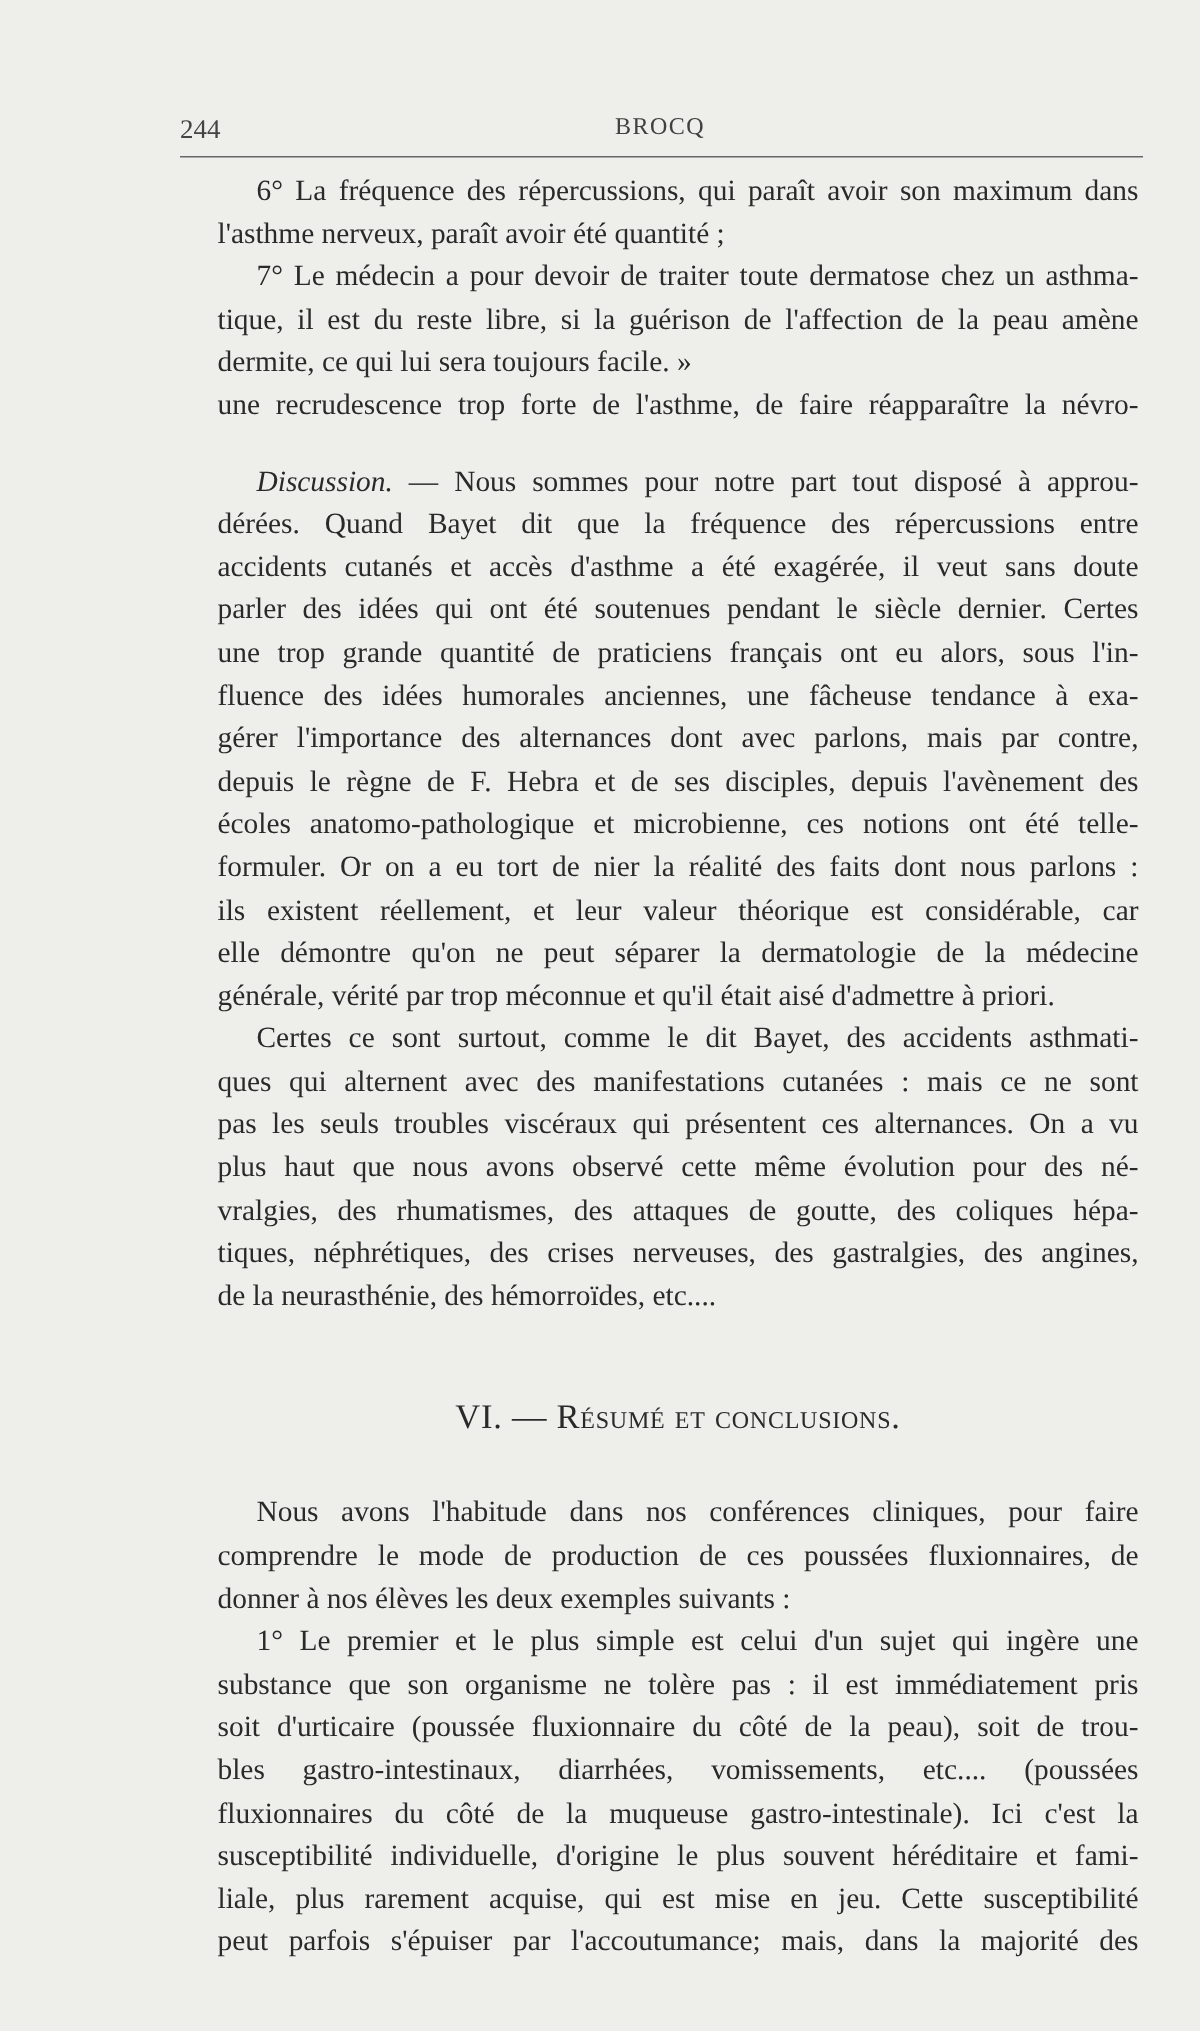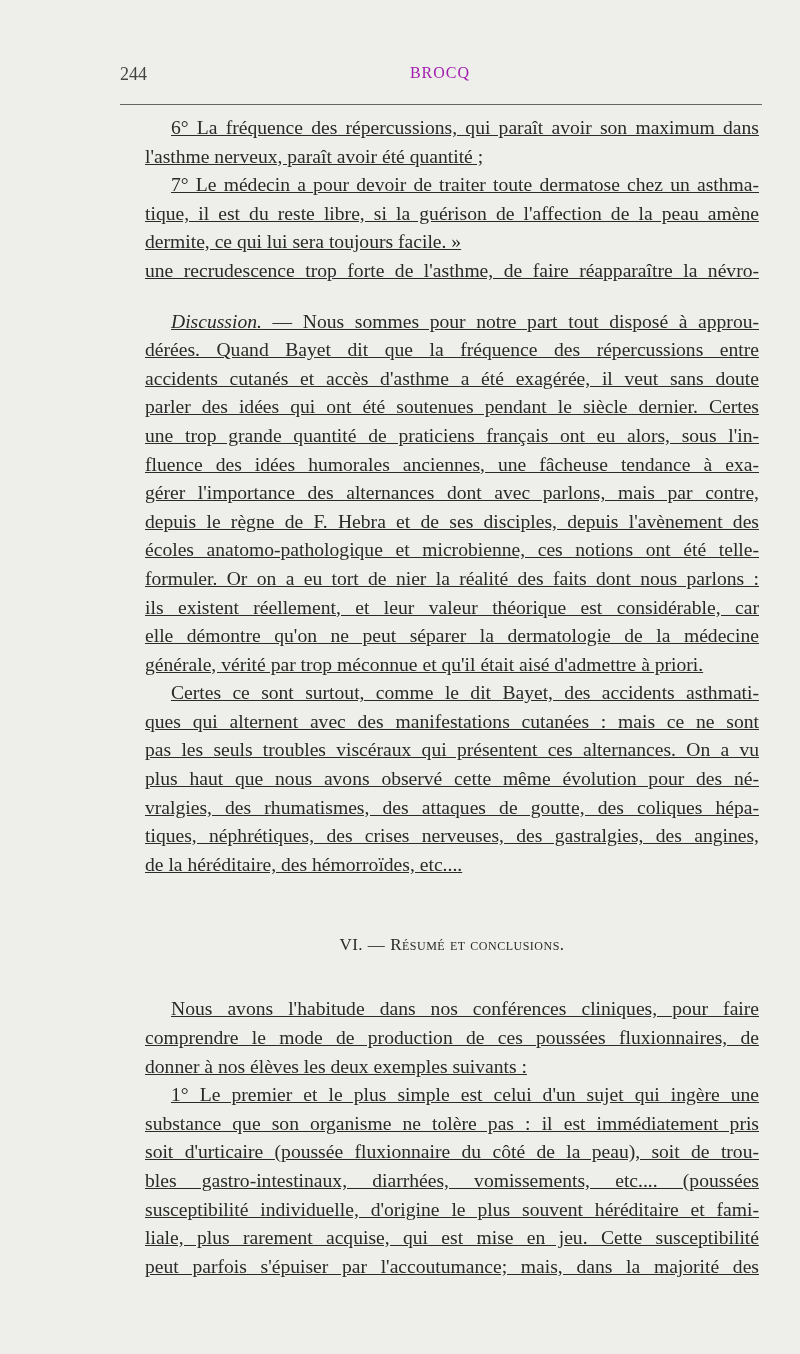--- a/index.html
+++ b/index.html
@@ -3,30 +3,30 @@
 <meta charset="utf-8">
 <style>
   html, body { margin: 0; padding: 0; }
   body {
     width: 800px; height: 1354px; overflow: hidden;
     background: #eeeeea;
     font-family: "Liberation Serif", "DejaVu Serif", serif;
     color: #2a2a2a;
   }
   .page { position: relative; width: 800px; height: 1354px; }
-  .header { position: absolute; top: 58px; left: 120px; width: 640px; height: 30px; }
+  .header { position: absolute; top: 70px; left: 120px; width: 640px; height: 30px; }
   .page-num { position: absolute; left: 0; top: 6px; font-size: 18px; color: #444; }
-  .running-head { position: absolute; left: 0; right: 0; top: 6px; text-align: center; font-size: 16px; letter-spacing: 1px; color: #a21caf; }
+  .running-head { position: absolute; left: 0; right: 0; top: 6px; text-align: center; font-size: 16px; letter-spacing: 1px; color: #404040; }
   .rule { position: absolute; top: 104px; left: 120px; width: 642px; height: 1px; background: #666; }
   .body { position: absolute; top: 114px; left: 145px; width: 614px; font-size: 19.6px; line-height: 28.6px; text-align: justify; }
-  .line { display: block; white-space: nowrap; text-align: justify; text-align-last: justify; height: 28.6px; text-decoration: underline; }
+  .line { display: block; white-space: nowrap; text-align: justify; text-align-last: justify; height: 28.6px; }
   .line.last { text-align-last: left; }
   .line.indent { padding-left: 26px; }
   .gap { height: 22px; }
-  .section-title { text-align: center; font-size: 17px; letter-spacing: 0.5px; height: 28px; margin: 52px 0 36px 0; }
+  .section-title { text-align: center; font-size: 23px; letter-spacing: 0.5px; height: 28px; margin: 52px 0 36px 0; }
   .sc { font-variant: small-caps; }
   .it { font-style: italic; }
 </style>
 </head>
 <body>
 
 <div class="page">
   <div class="header">
     <span class="page-num">244</span>
     <div class="running-head">BROCQ</div>
@@ -64,34 +64,35 @@
       <span class="line last">générale, vérité par trop méconnue et qu'il était aisé d'admettre à priori.</span>
     </div>
 
     <div>
       <span class="line indent">Certes ce sont surtout, comme le dit Bayet, des accidents asthmati-</span>
       <span class="line">ques qui alternent avec des manifestations cutanées : mais ce ne sont</span>
       <span class="line">pas les seuls troubles viscéraux qui présentent ces alternances. On a vu</span>
       <span class="line">plus haut que nous avons observé cette même évolution pour des né-</span>
       <span class="line">vralgies, des rhumatismes, des attaques de goutte, des coliques hépa-</span>
       <span class="line">tiques, néphrétiques, des crises nerveuses, des gastralgies, des angines,</span>
-      <span class="line last">de la héréditaire, des hémorroïdes, etc....</span>
+      <span class="line last">de la neurasthénie, des hémorroïdes, etc....</span>
     </div>
 
     <div class="section-title"><span>VI. — </span><span class="sc">Résumé et conclusions.</span></div>
 
     <div>
       <span class="line indent">Nous avons l'habitude dans nos conférences cliniques, pour faire</span>
       <span class="line">comprendre le mode de production de ces poussées fluxionnaires, de</span>
       <span class="line last">donner à nos élèves les deux exemples suivants :</span>
     </div>
     <div>
       <span class="line indent">1° Le premier et le plus simple est celui d'un sujet qui ingère une</span>
       <span class="line">substance que son organisme ne tolère pas : il est immédiatement pris</span>
       <span class="line">soit d'urticaire (poussée fluxionnaire du côté de la peau), soit de trou-</span>
       <span class="line">bles gastro-intestinaux, diarrhées, vomissements, etc.... (poussées</span>
+      <span class="line">fluxionnaires du côté de la muqueuse gastro-intestinale). Ici c'est la</span>
       <span class="line">susceptibilité individuelle, d'origine le plus souvent héréditaire et fami-</span>
       <span class="line">liale, plus rarement acquise, qui est mise en jeu. Cette susceptibilité</span>
       <span class="line">peut parfois s'épuiser par l'accoutumance; mais, dans la majorité des</span>
 
     </div>
   </div>
 </div>
 
 </body></html>

